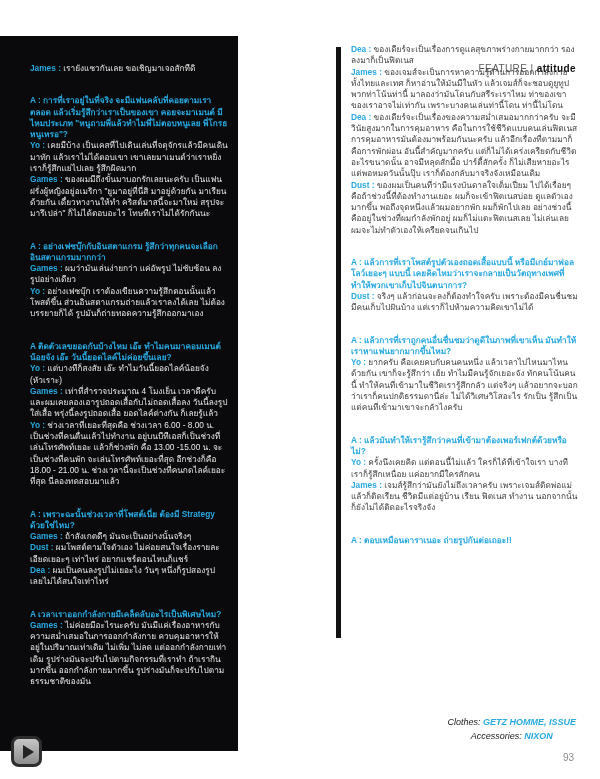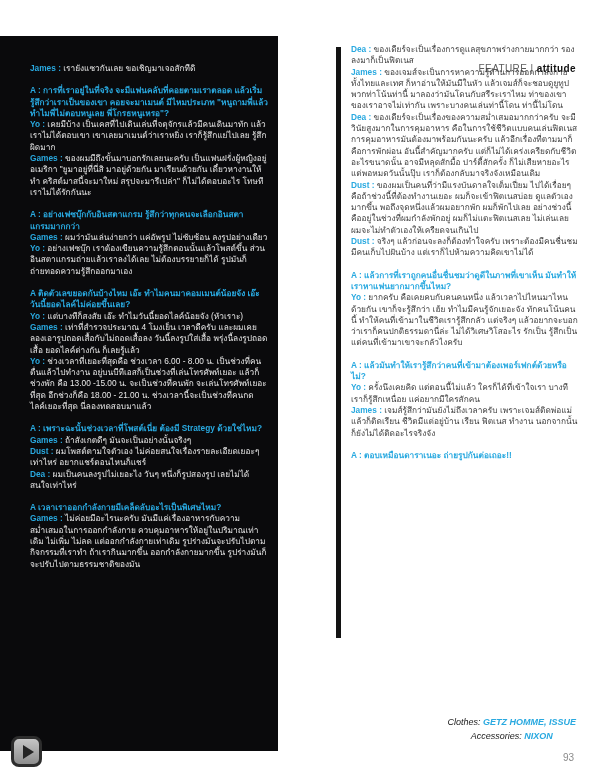--- a/index.html
+++ b/index.html
@@ -14,41 +14,41 @@
 
   
   .feature-header{
     position:absolute;top:27px;right:24px;
     font-size:10px;letter-spacing:.4px;color:#5a5a5a;margin-top:36px;
   }
   .feature-header .section{font-weight:bold;color:#111;}
 
   
   .black-panel{
-    position:absolute;left:0;top:36px;width:278px;height:715px;
+    position:absolute;left:0;top:36px;width:238px;height:715px;
     background:#0a0a0c;
     box-sizing:border-box;
     padding:27px 10px 10px 30px;
     color:#e9e9e9;
     font-size:8.3px;line-height:11.3px;
   }
 
   
   .right-rule{
     position:absolute;left:336px;top:47px;width:5px;height:591px;
     background:#131313;
   }
   .right-column{
     position:absolute;left:351px;top:44px;width:228px;
     color:#3b3b3b;
     font-size:8.3px;line-height:11.3px;
   }
 
   .para{margin:0;}
-  .para.gap{margin-top:11px;}
+  .para.gap{margin-top:21px;}
   .speaker{color:var(--accent);font-weight:bold;text-align:center;}
   .para.question{color:var(--accent);font-weight:bold;}
 
   
   .credits{
     position:absolute;right:24px;top:715px;
     text-align:center;font-size:9px;line-height:14px;
     font-style:italic;color:#222;
   }
   .credits .brand{color:var(--accent);font-weight:bold;}
@@ -107,20 +107,21 @@
 </div>
 
 <div class="right-rule"></div>
 
 <div class="right-column">
   <div>
       <div class="para"><span class="speaker">Dea : </span><span>ของเดียร์จะเป็นเรื่องการดูแลสุขภาพร่างกายมากกว่า รองลงมาก็เป็นฟิตเนส</span></div>
       <div class="para"><span class="speaker">James : </span><span>ของเจมส์จะเป็นการหาความรู้ด้านการออกกำลังกาย ทั้งไทยและเทศ ก็หาอ่านให้มันมีในหัว แล้วเจมส์ก็จะชอบดูยูทูป พวกท่าโน้นท่านี้ มาลองว่ามันโดนกับสรีระเราไหม ท่าของเขาของเราอาจไม่เท่ากัน เพราะบางคนเล่นท่านี้โดน ท่านี้ไม่โดน</span></div>
       <div class="para"><span class="speaker">Dea : </span><span>ของเดียร์จะเป็นเรื่องของความสม่ำเสมอมากกว่าครับ จะมีวินัยสูงมากในการคุมอาหาร คือในการใช้ชีวิตแบบคนเล่นฟิตเนส การคุมอาหารมันต้องมาพร้อมกันนะครับ แล้วอีกเรื่องที่ตามมาก็คือการพักผ่อน อันนี้สำคัญมากครับ แต่ก็ไม่ได้เคร่งเครียดกับชีวิตอะไรขนาดนั้น อาจมีหลุดสักมื้อ ปาร์ตี้สักครั้ง ก็ไม่เสียหายอะไร แต่พอหมดวันนั้นปุ๊บ เราก็ต้องกลับมาจริงจังเหมือนเดิม</span></div>
       <div class="para"><span class="speaker">Dust : </span><span>ของผมเป็นคนที่ว่ามีแรงบันดาลใจเต็มเปี่ยม ไปได้เรื่อยๆ คือถ้าช่วงนี้ที่ต้องทำงานเยอะ ผมก็จะเข้าฟิตเนสบ่อย ดูแลตัวเองมากขึ้น พอถึงจุดหนึ่งแล้วผมอยากพัก ผมก็พักไปเลย อย่างช่วงนี้คืออยู่ในช่วงที่ผมกำลังพักอยู่ ผมก็ไม่แตะฟิตเนสเลย ไม่เล่นเลย ผมจะไม่ทำตัวเองให้เครียดจนเกินไป</span></div>
+      <div class="para question gap"><span class="speaker">A : </span><span>แล้วการที่เราโพสต์รูปตัวเองถอดเสื้อแบบนี้ หรือมีเกย์มาฟอลโลว์เยอะๆ แบบนี้ เคยคิดไหมว่าเราจะกลายเป็นวัตถุทางเพศที่ทำให้พวกเขาเก็บไปจินตนาการ?</span></div>
       <div class="para"><span class="speaker">Dust : </span><span>จริงๆ แล้วก่อนจะลงก็ต้องทำใจครับ เพราะต้องมีคนชื่นชม มีคนเก็บไปฝันบ้าง แต่เราก็ไปห้ามความคิดเขาไม่ได้</span></div>
       <div class="para question gap"><span class="speaker">A : </span><span>แล้วการที่เราถูกคนอื่นชื่นชมว่าดูดีในภาพที่เขาเห็น มันทำให้เราหาแฟนยากมากขึ้นไหม?</span></div>
       <div class="para"><span class="speaker">Yo : </span><span>ยากครับ คือเคยคบกับคนคนหนึ่ง แล้วเวลาไปไหนมาไหนด้วยกัน เขาก็จะรู้สึกว่า เฮ้ย ทำไมมีคนรู้จักเยอะจัง ทักคนโน้นคนนี้ ทำให้คนที่เข้ามาในชีวิตเรารู้สึกกลัว แต่จริงๆ แล้วอยากจะบอกว่าเราก็คนปกติธรรมดานี่ล่ะ ไม่ได้วิเศษวิโสอะไร รักเป็น รู้สึกเป็น แต่คนที่เข้ามาเขาจะกลัวไงครับ</span></div>
       <div class="para question gap"><span class="speaker">A : </span><span>แล้วมันทำให้เรารู้สึกว่าคนที่เข้ามาต้องเพอร์เฟกต์ด้วยหรือไม่?</span></div>
       <div class="para"><span class="speaker">Yo : </span><span>ครั้งนึงเคยคิด แต่ตอนนี้ไม่แล้ว ใครก็ได้ที่เข้าใจเรา บางทีเราก็รู้สึกเหนื่อย แค่อยากมีใครสักคน</span></div>
       <div class="para"><span class="speaker">James : </span><span>เจมส์รู้สึกว่ามันยังไม่ถึงเวลาครับ เพราะเจมส์ติดพ่อแม่ แล้วก็ติดเรียน ชีวิตมีแต่อยู่บ้าน เรียน ฟิตเนส ทำงาน นอกจากนั้นก็ยังไม่ได้ติดอะไรจริงจัง</span></div>
       <div class="para question gap"><span class="speaker">A : </span><span>ตอบเหมือนดาราเนอะ ถ่ายรูปกันต่อเถอะ!!</span></div>
     </div>
 </div>
 

